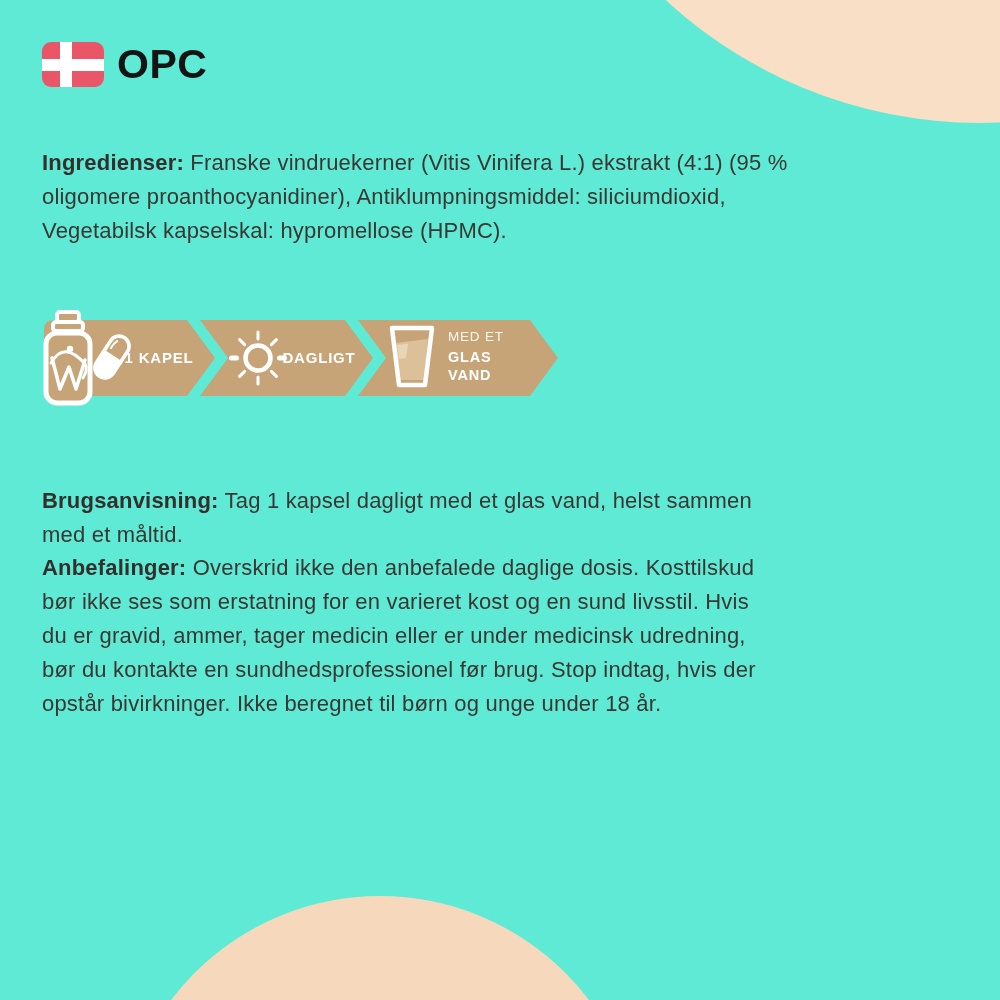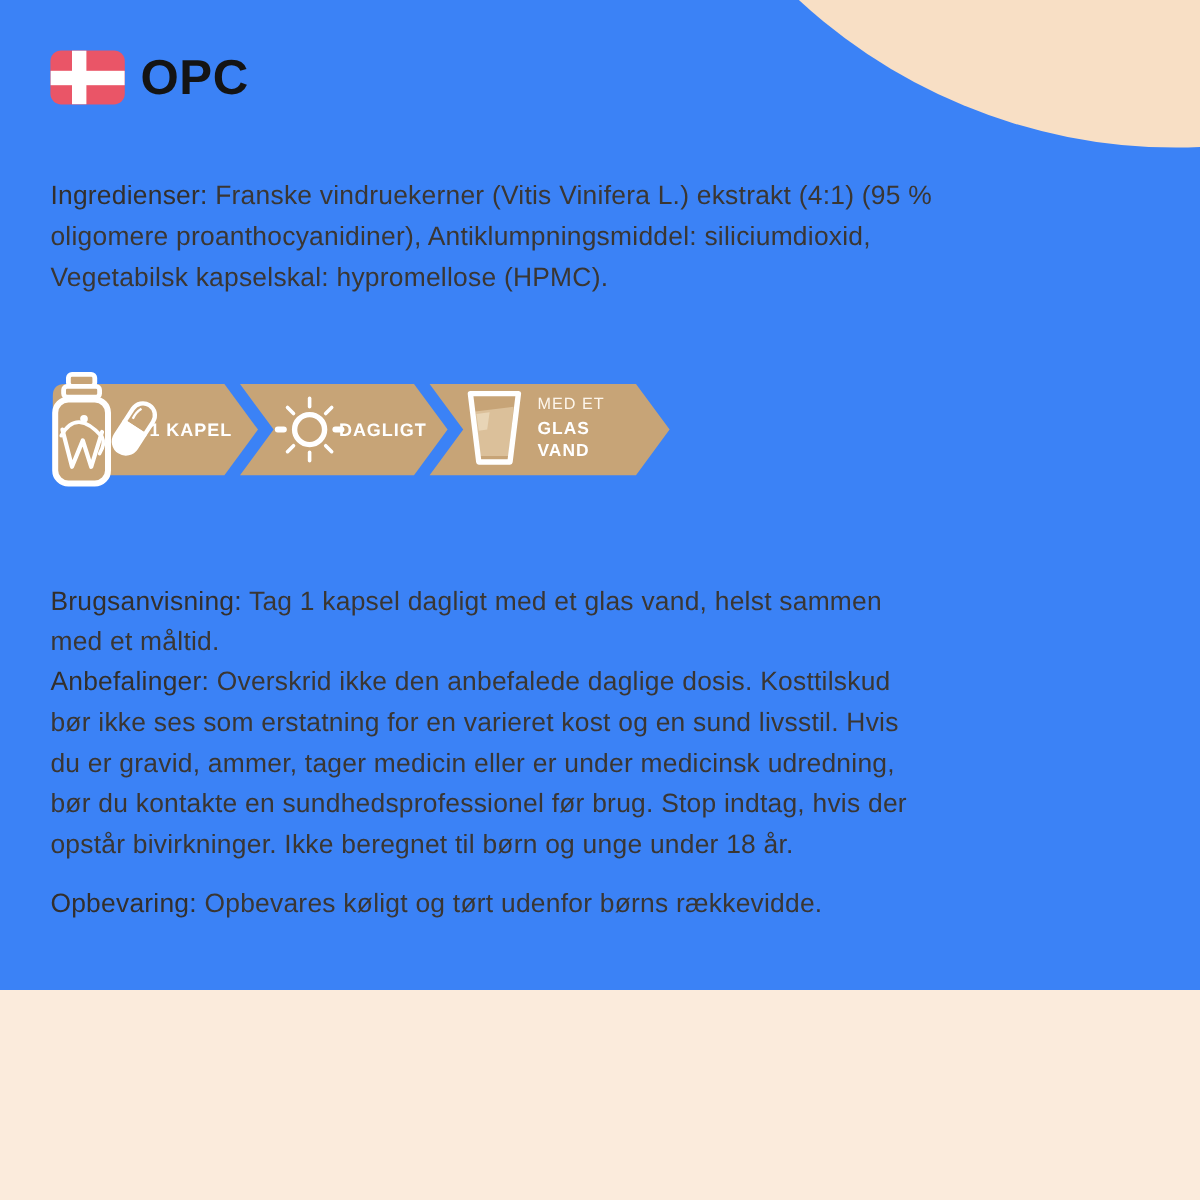--- a/index.html
+++ b/index.html
@@ -2,22 +2,22 @@
 <html><head>
 <meta charset="utf-8">
 <style>
   html,body{margin:0;padding:0;}
   body{
     font-family:"Liberation Sans", sans-serif;
     background:#fbebdc;
   }
   .canvas{
     position:relative;
-    width:1000px;height:825px;
-    background:#3b82f6;
+    width:1000px;height:1000px;
+    background:#5eead4;
     overflow:hidden;
   }
   
   .blob{position:absolute;border-radius:50%;z-index:0;}
   .blob.top-right{
     width:926px;height:926px;
     left:517px;top:-803px;
     background:#f8dfc5;
   }
   .blob.bottom{
@@ -45,21 +45,21 @@
   .title{
     font-size:41px;font-weight:800;color:#141414;
     letter-spacing:0.5px;margin:0;line-height:1;
   }
   
   .para{
     position:absolute;left:42px;width:930px;
     font-size:22px;line-height:34px;color:#3a3633;
     letter-spacing:0.2px;margin:0;
   }
-  .para .lbl{font-weight:400;color:#332f2c;text-align:center;}
+  .para .lbl{font-weight:700;color:#332f2c;text-align:center;}
   .para .txt{white-space:pre-line;}
   .para.ingredients{top:146px;}
   .para.usage{top:465px;margin-top:19px;}
   .para.recommendations{top:551px;}
   .para.storage{top:736px;}
   
   .banner{
     position:absolute;left:42px;top:308px;width:520px;height:100px;
   }
   .banner svg{display:block;width:520px;height:100px;}
@@ -141,16 +141,15 @@
 
     <p class="para usage"><b class="lbl">Brugsanvisning:</b> <span class="txt">Tag 1 kapsel dagligt med et glas vand, helst sammen
 med et måltid.</span></p>
 
     <p class="para recommendations"><b class="lbl">Anbefalinger:</b> <span class="txt">Overskrid ikke den anbefalede daglige dosis. Kosttilskud
 bør ikke ses som erstatning for en varieret kost og en sund livsstil. Hvis
 du er gravid, ammer, tager medicin eller er under medicinsk udredning,
 bør du kontakte en sundhedsprofessionel før brug. Stop indtag, hvis der
 opstår bivirkninger. Ikke beregnet til børn og unge under 18 år.</span></p>
 
-    <p class="para storage"><b class="lbl">Opbevaring:</b> <span class="txt">Opbevares køligt og tørt udenfor børns rækkevidde.</span></p>
 
   </div>
 </div>
 
 </body></html>

